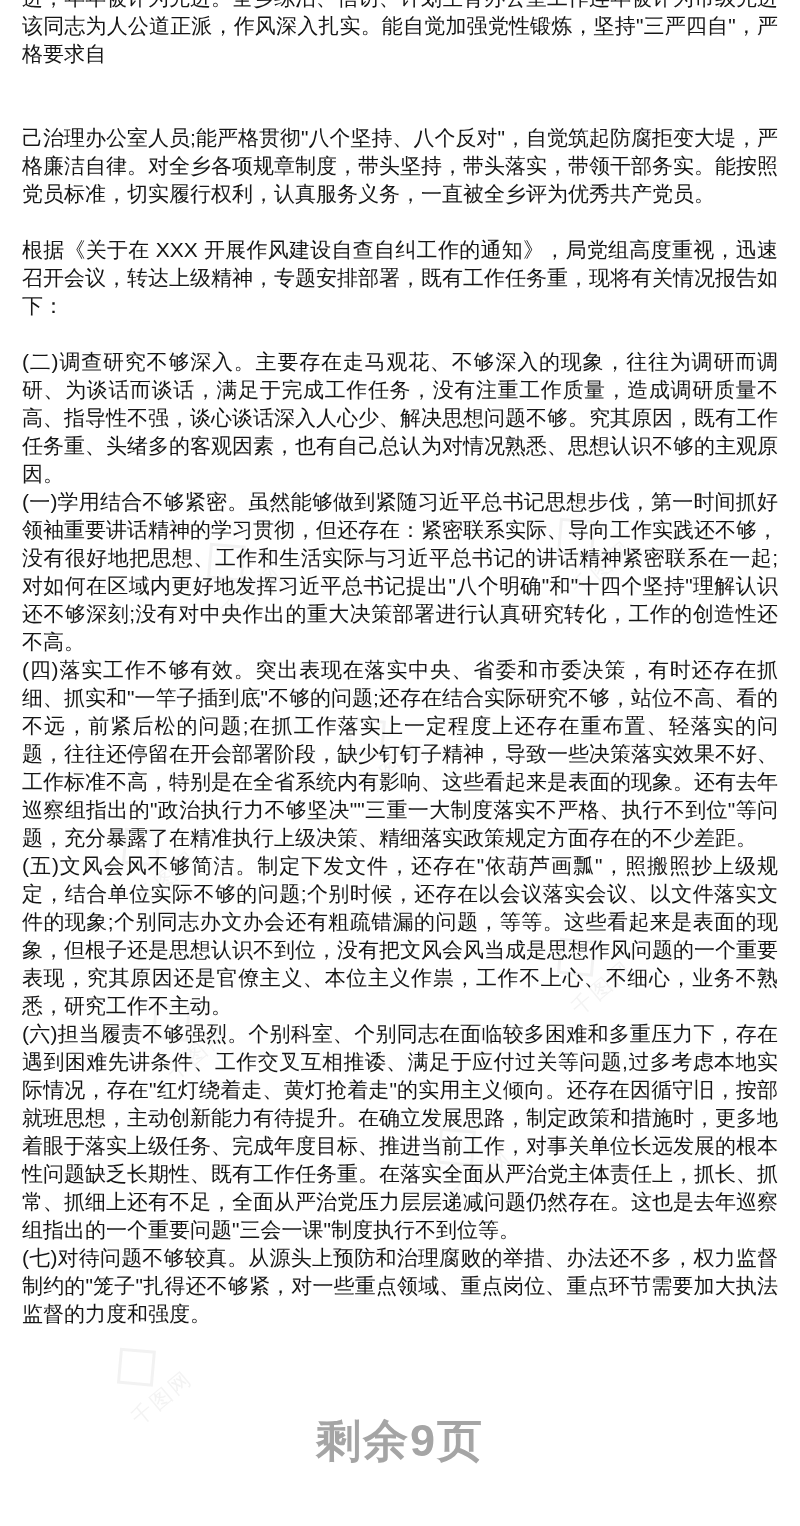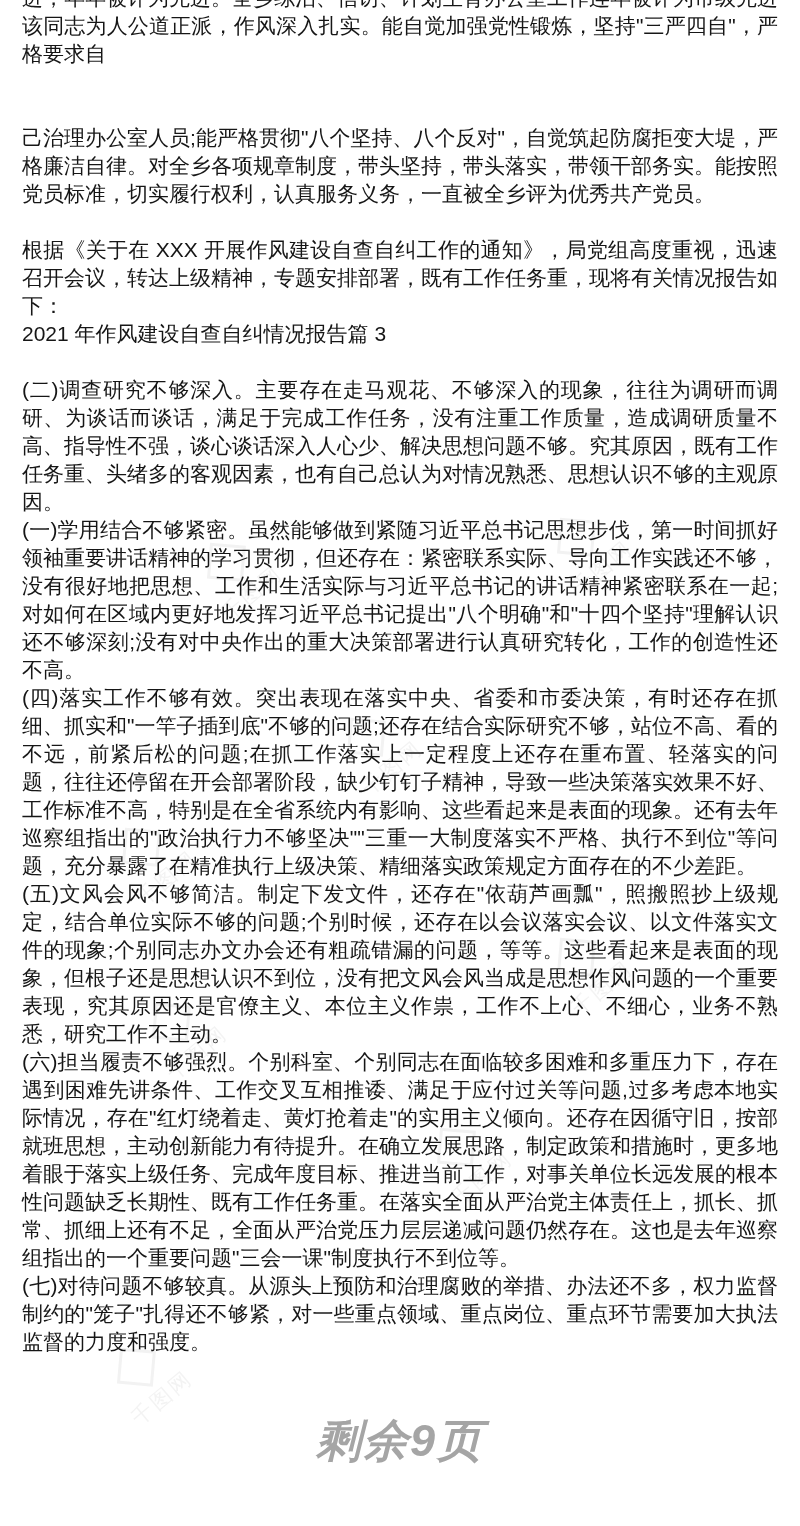--- a/index.html
+++ b/index.html
@@ -41,21 +41,20 @@
     top: 1412px;
     width: 800px;
     display: flex;
     justify-content: center;
     gap: 54px;
     font-weight: bold;
     font-size: 45px;
     line-height: 58px;
     color: #a5a5a5;
     letter-spacing: 2px;
-    font-style: italic;
   }
   .wm {
     position: absolute;
     width: 96px;
     text-align: center;
     transform: rotate(-40deg);
     color: rgba(40, 40, 40, 0.055);
     pointer-events: none;
     user-select: none;
   }
@@ -77,21 +76,20 @@
 
 <div class="doc">
   <div class="clip">
     <div class="para">进，年年被评为先进。全乡综治、信访、计划生育办公室工作连年被评为市级先进单位。</div>
   </div>
   <div class="para">该同志为人公道正派，作风深入扎实。能自觉加强党性锻炼，坚持"三严四自"，严格要求自</div>
   <div class="gap2"></div>
   <div class="para">己治理办公室人员;能严格贯彻"八个坚持、八个反对"，自觉筑起防腐拒变大堤，严格廉洁自律。对全乡各项规章制度，带头坚持，带头落实，带领干部务实。能按照党员标准，切实履行权利，认真服务义务，一直被全乡评为优秀共产党员。</div>
   <div class="gap1"></div>
   <div class="para">根据《关于在 XXX 开展作风建设自查自纠工作的通知》，局党组高度重视，迅速召开会议，转达上级精神，专题安排部署，既有工作任务重，现将有关情况报告如下：</div>
-  <div class="para">2021 年作风建设自查自纠情况报告篇 3</div>
   <div class="gap1"></div>
   <div class="para">(二)调查研究不够深入。主要存在走马观花、不够深入的现象，往往为调研而调研、为谈话而谈话，满足于完成工作任务，没有注重工作质量，造成调研质量不高、指导性不强，谈心谈话深入人心少、解决思想问题不够。究其原因，既有工作任务重、头绪多的客观因素，也有自己总认为对情况熟悉、思想认识不够的主观原因。</div>
   <div class="para">(一)学用结合不够紧密。虽然能够做到紧随习近平总书记思想步伐，第一时间抓好领袖重要讲话精神的学习贯彻，但还存在：紧密联系实际、导向工作实践还不够，没有很好地把思想、工作和生活实际与习近平总书记的讲话精神紧密联系在一起;对如何在区域内更好地发挥习近平总书记提出"八个明确"和"十四个坚持"理解认识还不够深刻;没有对中央作出的重大决策部署进行认真研究转化，工作的创造性还不高。</div>
   <div class="para">(四)落实工作不够有效。突出表现在落实中央、省委和市委决策，有时还存在抓细、抓实和"一竿子插到底"不够的问题;还存在结合实际研究不够，站位不高、看的不远，前紧后松的问题;在抓工作落实上一定程度上还存在重布置、轻落实的问题，往往还停留在开会部署阶段，缺少钉钉子精神，导致一些决策落实效果不好、工作标准不高，特别是在全省系统内有影响、这些看起来是表面的现象。还有去年巡察组指出的"政治执行力不够坚决""三重一大制度落实不严格、执行不到位"等问题，充分暴露了在精准执行上级决策、精细落实政策规定方面存在的不少差距。</div>
   <div class="para">(五)文风会风不够简洁。制定下发文件，还存在"依葫芦画瓢"，照搬照抄上级规定，结合单位实际不够的问题;个别时候，还存在以会议落实会议、以文件落实文件的现象;个别同志办文办会还有粗疏错漏的问题，等等。这些看起来是表面的现象，但根子还是思想认识不到位，没有把文风会风当成是思想作风问题的一个重要表现，究其原因还是官僚主义、本位主义作祟，工作不上心、不细心，业务不熟悉，研究工作不主动。</div>
   <div class="para">(六)担当履责不够强烈。个别科室、个别同志在面临较多困难和多重压力下，存在遇到困难先讲条件、工作交叉互相推诿、满足于应付过关等问题,过多考虑本地实际情况，存在"红灯绕着走、黄灯抢着走"的实用主义倾向。还存在因循守旧，按部就班思想，主动创新能力有待提升。在确立发展思路，制定政策和措施时，更多地着眼于落实上级任务、完成年度目标、推进当前工作，对事关单位长远发展的根本性问题缺乏长期性、既有工作任务重。在落实全面从严治党主体责任上，抓长、抓常、抓细上还有不足，全面从严治党压力层层递减问题仍然存在。这也是去年巡察组指出的一个重要问题"三会一课"制度执行不到位等。</div>
   <div class="para">(七)对待问题不够较真。从源头上预防和治理腐败的举措、办法还不多，权力监督制约的"笼子"扎得还不够紧，对一些重点领域、重点岗位、重点环节需要加大执法监督的力度和强度。</div>
 </div>
 
 <div class="footer">

